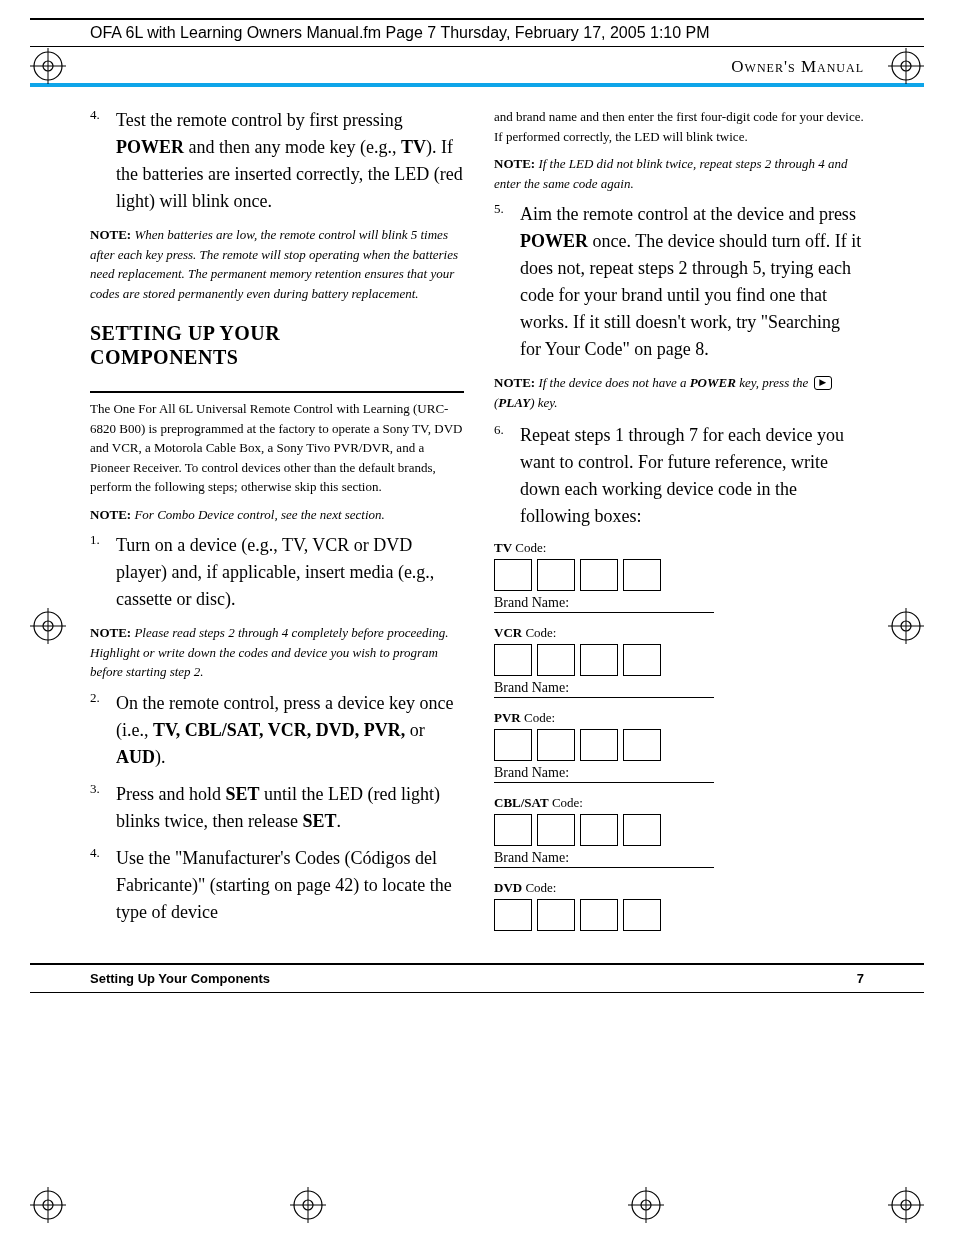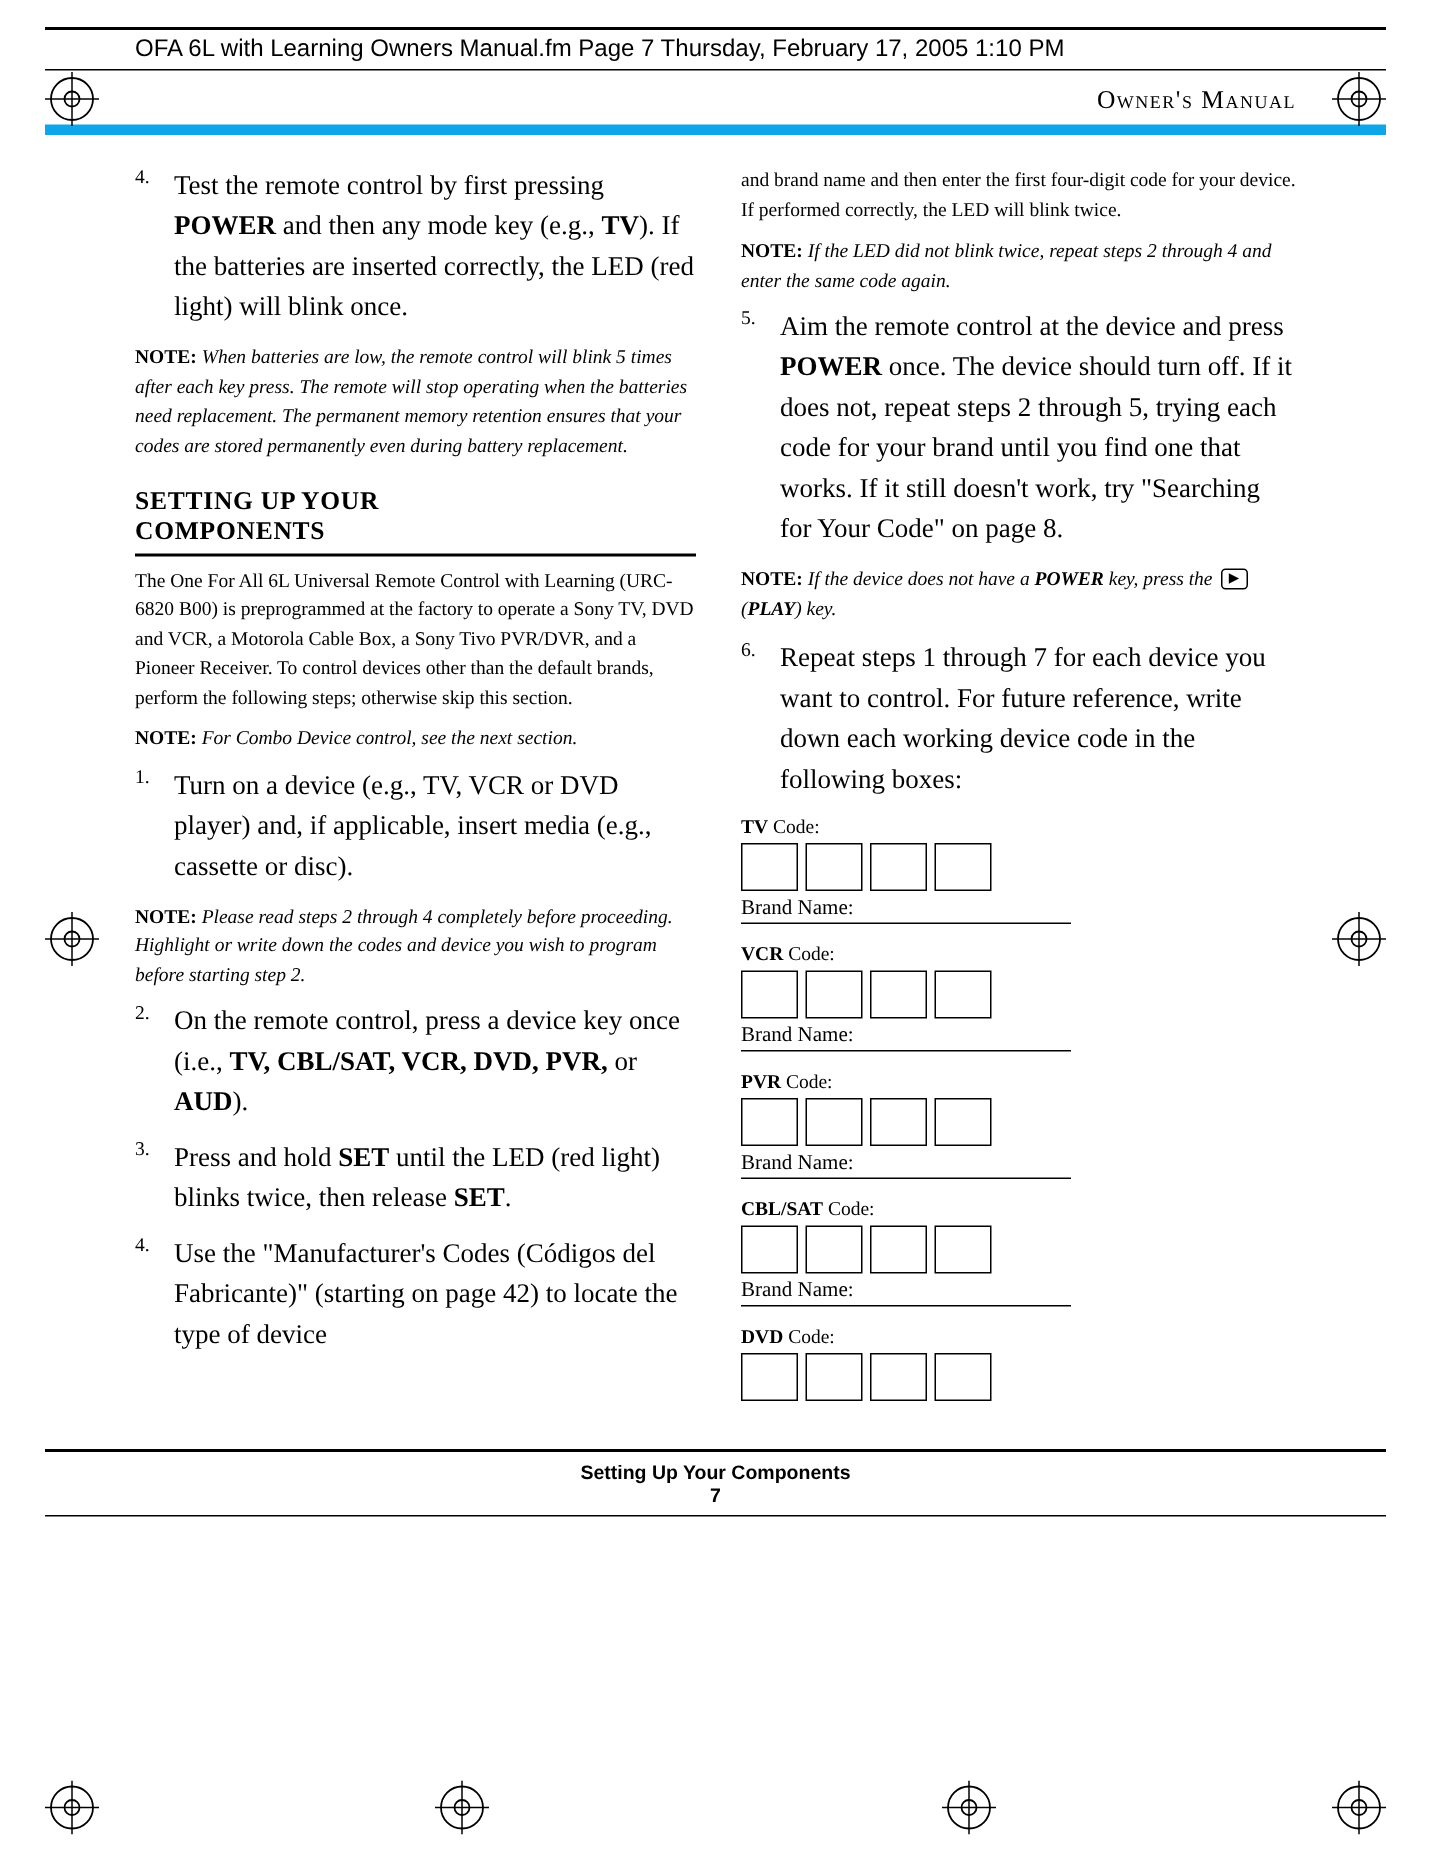--- a/index.html
+++ b/index.html
@@ -47,21 +47,21 @@
     .reg-bot-left { bottom: 30px; left: 30px; }
     .reg-bot-right { bottom: 30px; right: 30px; }
     .reg-bot-mid-left { bottom: 30px; left: 290px; }
     .reg-bot-mid-right { bottom: 30px; right: 290px; }
 
     
     .header-section {
       display: flex;
       justify-content: flex-end;
       padding: 10px 60px 6px 60px;
-      border-bottom: 7px solid #0ea5e9;
+      border-bottom: 4px solid #0ea5e9;
       margin: 0 30px;
     }
     .header-title {
       font-size: 17px;
       font-variant: small-caps;
       font-family: 'Times New Roman', serif;
       letter-spacing: 1px;
     }
 
     
@@ -105,28 +105,28 @@
       line-height: 1.5;
     }
     .note-block b {
       font-weight: bold;
     }
     .note-block i, .note-block em {
     }
 
     
     .section-heading {
-      font-size: 17px;
+      font-size: 20px;
       font-weight: 900;
       text-transform: uppercase;
       letter-spacing: 0.5px;
       margin: 18px 0 6px 0;
       line-height: 1.2;
       border-bottom: 2px solid #000;
-      padding-bottom: 4px;
+      padding-bottom: 22px;
     }
 
     
     .para {
       font-size: 13px;
       line-height: 1.5;
       margin-bottom: 8px;
     }
 
     
@@ -183,21 +183,20 @@
       border-top: 2px solid #000;
       border-bottom: 1px solid #000;
       padding: 6px 60px;
       margin: 0 30px;
       display: flex;
       justify-content: space-between;
       align-items: center;
       font-size: 13px;
       font-weight: bold;
       font-family: Arial, sans-serif;
-      flex-direction: column;
     }
 
     
   </style>
 </head>
 <body>
 
 <div class="page">
 
   <div class="reg-mark reg-top-left">

